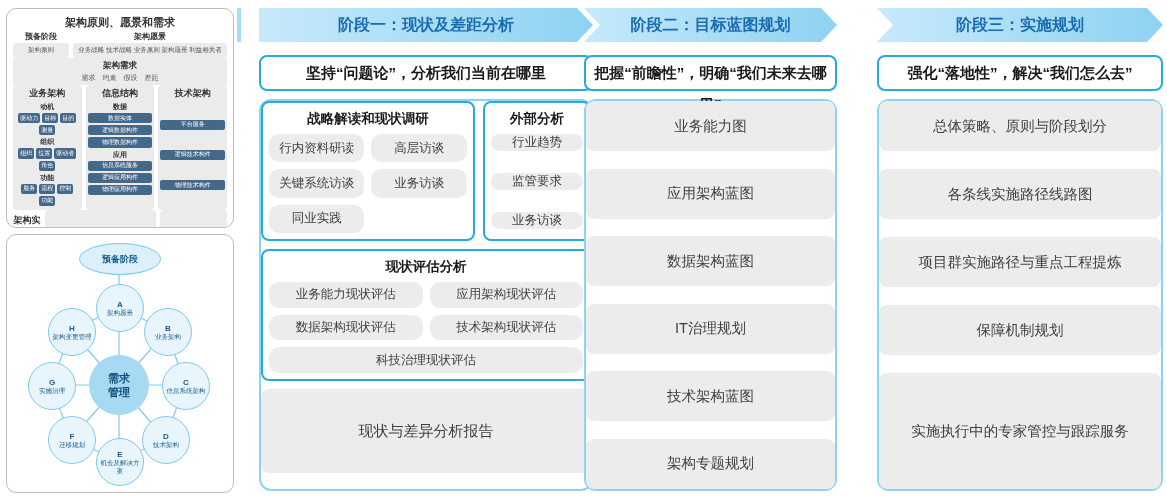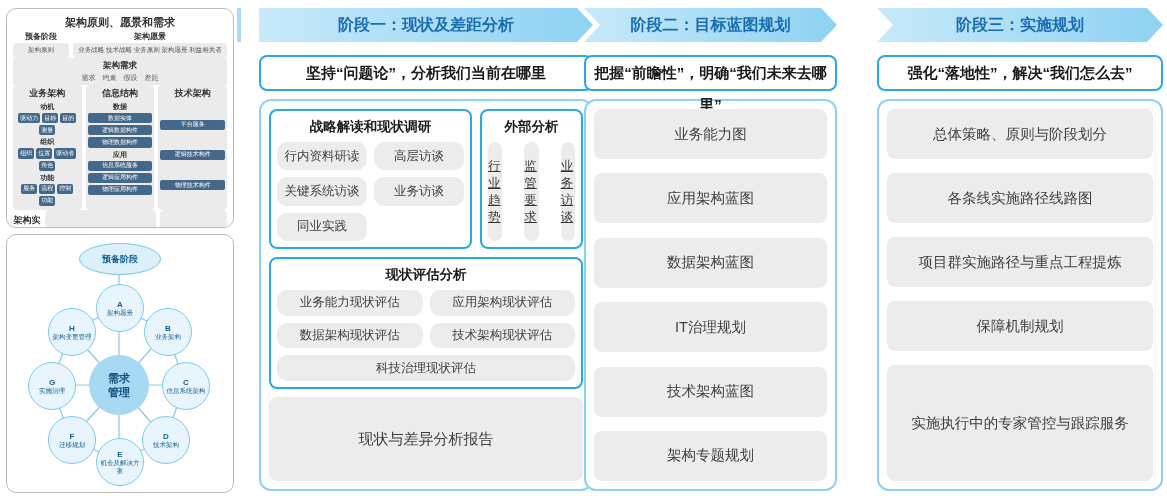--- a/index.html
+++ b/index.html
@@ -48,29 +48,29 @@
   .sliver { position:absolute; left:237px; top:8px; width:4px; height:34px; background:#a9dcf5; }
   .col { position:absolute; top:8px; }
   .col1 { left:244px; width:334px;margin-left:15px; }
   .col2 { left:584px; width:253px; }
   .col3 { left:877px; width:286px; }
   .arrow-header { height:34px; line-height:34px; text-align:center; font-size:16px; font-weight:bold; color:var(--header-text,#1a6cb0);
     background:linear-gradient(90deg,var(--header-bg-light,#c7e9fa),var(--header-bg-dark,#8ed2f2)); }
   .arrow-right { clip-path:polygon(0 0, calc(100% - 16px) 0, 100% 50%, calc(100% - 16px) 100%, 0 100%); }
   .arrow-both  { clip-path:polygon(0 0, calc(100% - 16px) 0, 100% 50%, calc(100% - 16px) 100%, 0 100%, 16px 50%); }
   .subtitle { margin-top:13px; height:32px; line-height:32px; border:2px solid var(--accent-blue,#29a9e0); border-radius:8px; text-align:center; font-weight:bold; font-size:15px; color:#1a1a1a; background:#fff; }
-  .content { margin-top:8px; height:392px; border:2px solid #8ed2f1; border-radius:12px; box-sizing:border-box; padding:8px; background:#fff; }
+  .content { margin-top:8px; height:392px; border:2px solid #8ed2f1; border-radius:12px; box-sizing:border-box; background:#fff; }
 
   
   .p1-top { display:flex; gap:8px; height:140px; }
   .bluebox { border:2px solid var(--accent-blue,#29a9e0); border-radius:8px; padding:6px; box-sizing:border-box; background:#fff; display:flex; flex-direction:column; }
   .survey-box { flex:2.15; } .external-box { flex:1; }
   .p1-box-title { text-align:center; font-weight:bold; font-size:13.5px; color:#1a1a1a; margin:1px 0 6px; }
   .btn-grid2 { display:grid; grid-template-columns:1fr 1fr; gap:7px; flex:1; }
-  .btn-col { display:flex; flex-direction:row; gap:22px; flex:1;text-decoration:underline; }
+  .btn-col { display:flex; flex-direction:column; gap:22px; flex:1; }
   .gbtn { background:var(--gray-box,#ececec); border-radius:10px; display:flex; align-items:center; justify-content:center; font-size:12.5px; color:#3f3f3f; min-height:0; }
   .span2 { grid-column:1 / span 2; }
   .assess-box { margin-top:8px; height:132px; }
   .assess-grid { display:grid; grid-template-columns:1fr 1fr; gap:7px; flex:1; }
   .report-box { margin-top:8px; height:84px; background:var(--gray-box,#ececec); border-radius:8px; display:flex; align-items:center; justify-content:center; font-size:15px; color:#3f3f3f; }
 
   
   .stack { display:flex; flex-direction:column; justify-content:space-between; height:100%; }
   .gitem { height:50px; border-radius:8px; background:var(--gray-box,#ececec); display:flex; align-items:center; justify-content:center; font-size:14.5px; color:#3f3f3f; text-align:center; padding:0 8px; box-sizing:border-box; }
   .gitem.tall { height:116px; }

